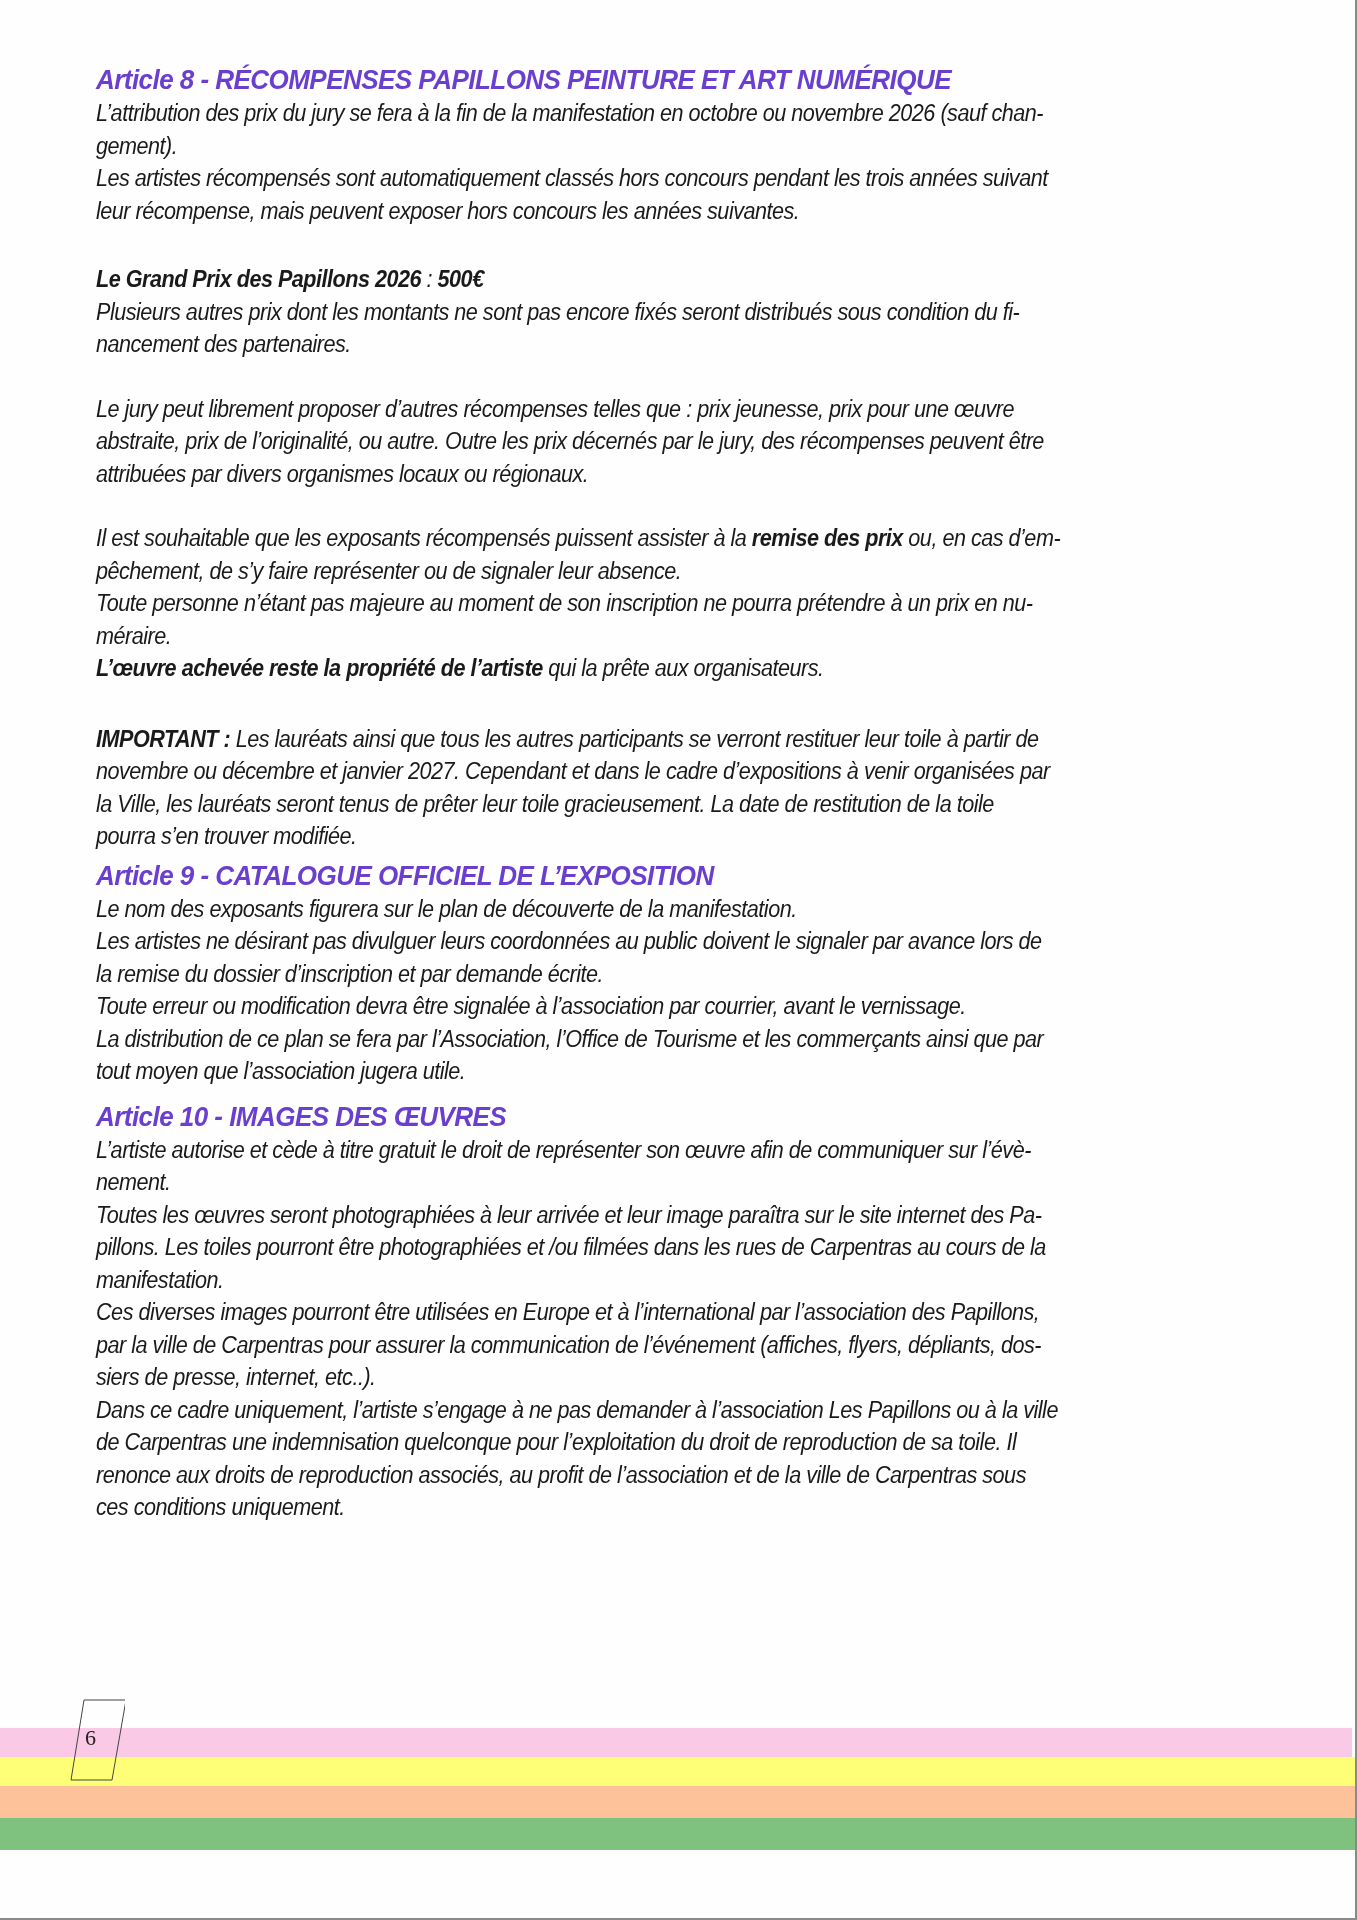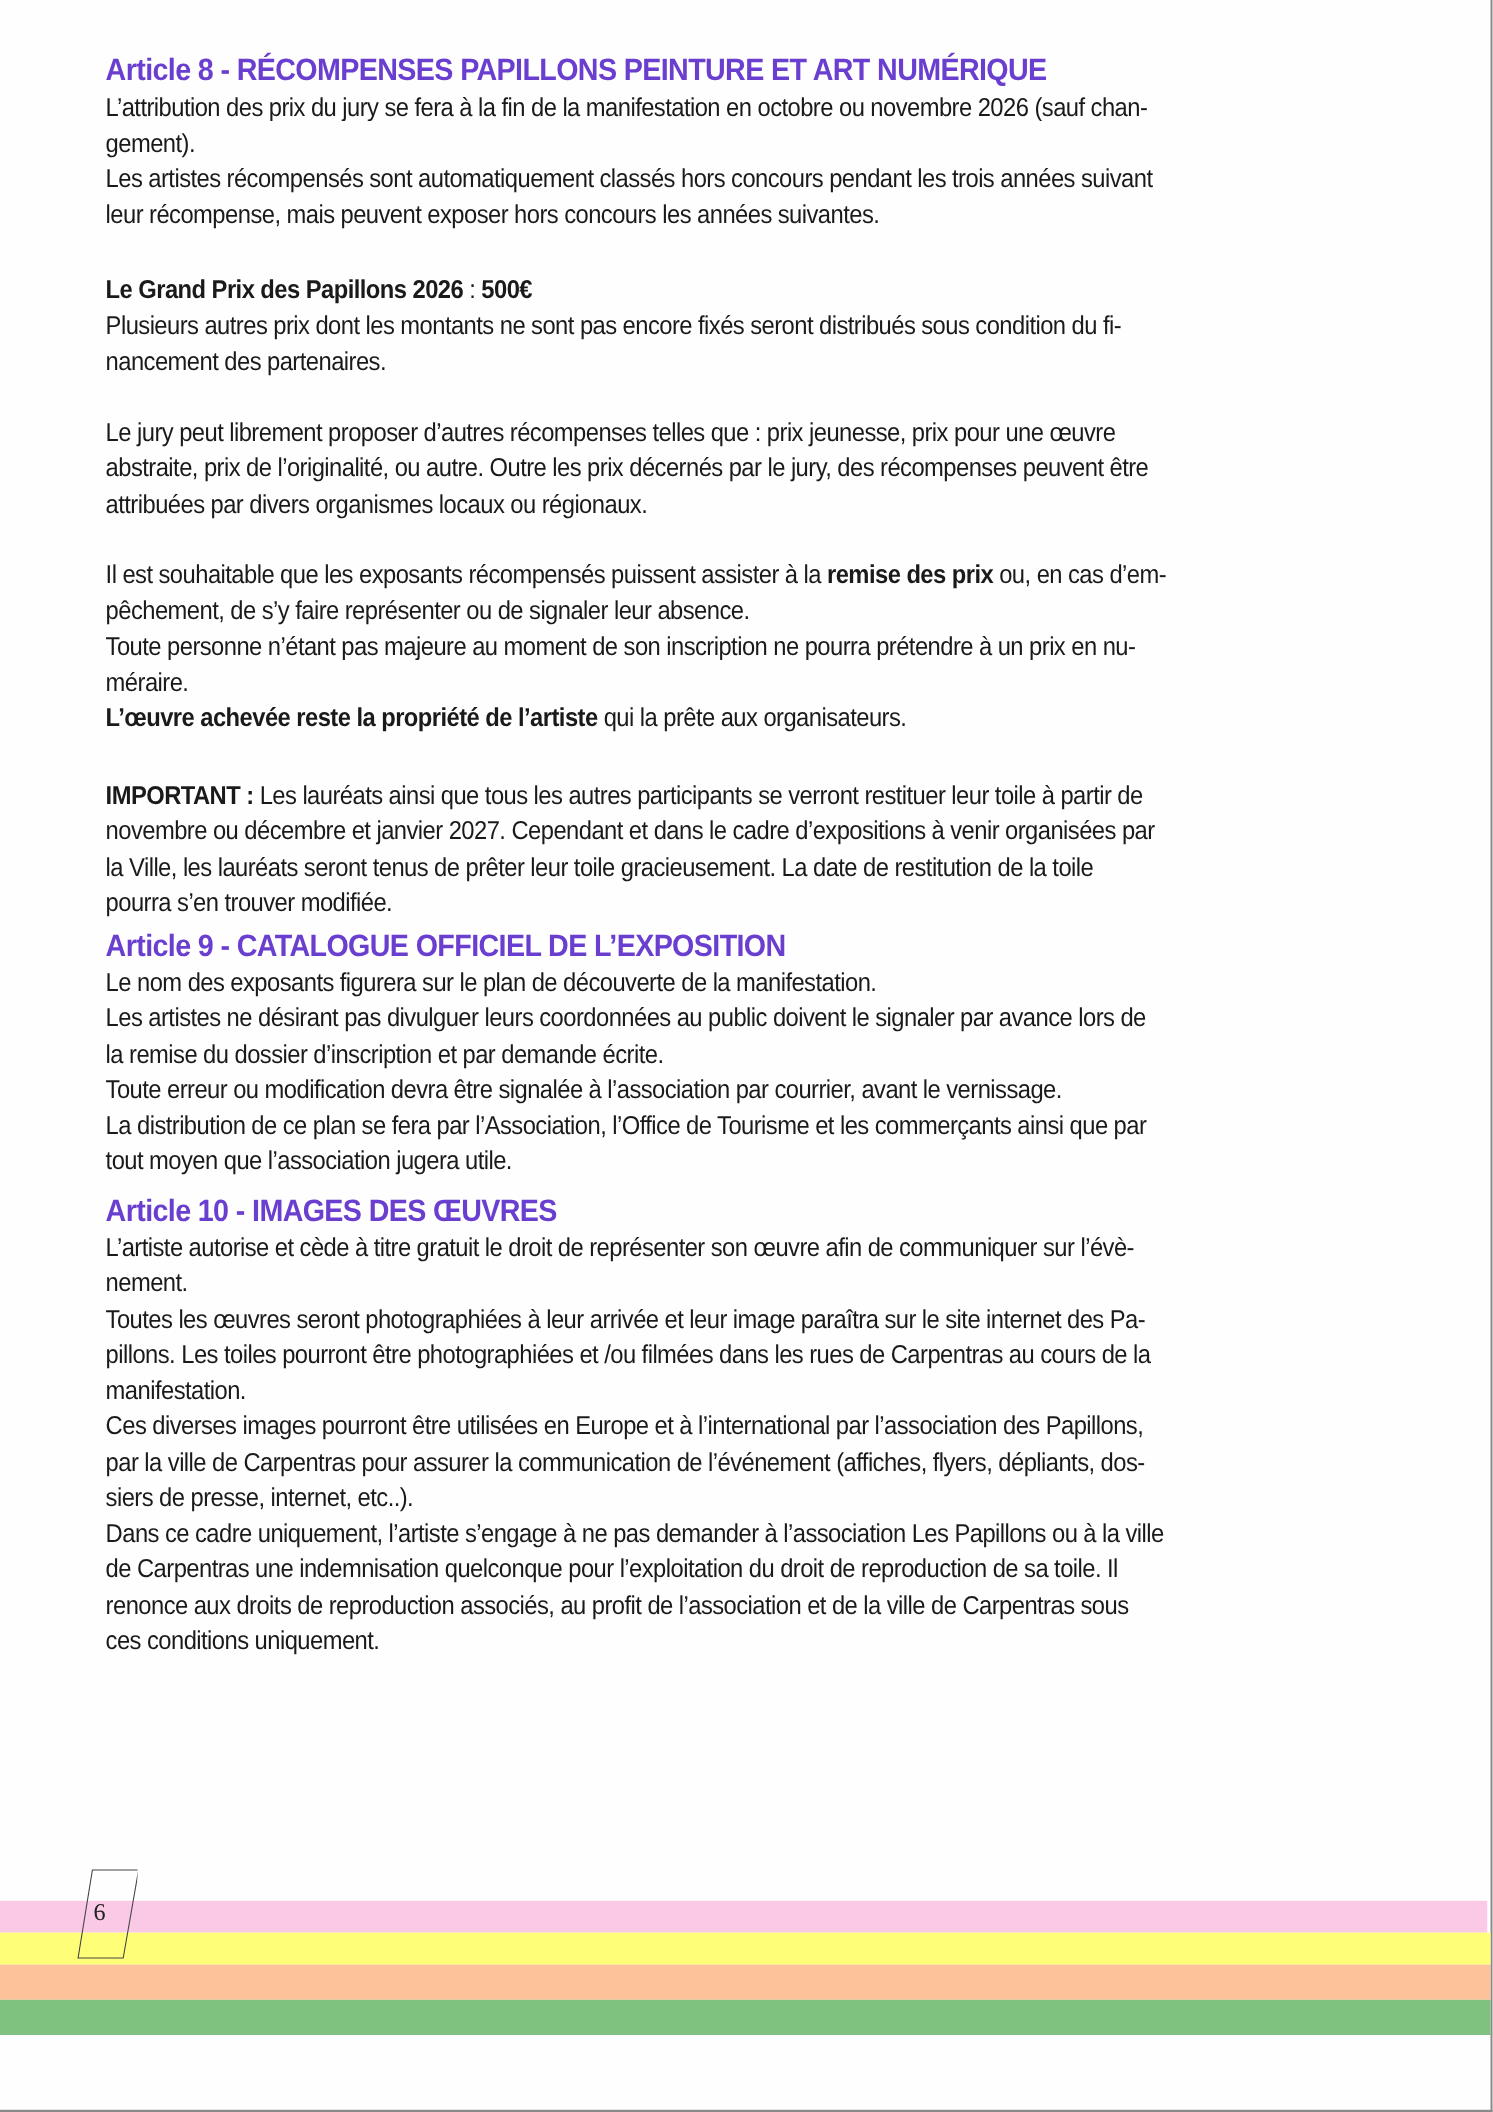--- a/index.html
+++ b/index.html
@@ -2,21 +2,21 @@
 <html><head>
 <meta charset="utf-8">
 <style>
   html, body { margin: 0; padding: 0; }
   body {
     width: 1357px; height: 1920px; background: #fefefe; position: relative; overflow: hidden;
     font-family: "Liberation Sans", sans-serif; color: #1a1a1a;
   }
   .right-edge { position: absolute; top: 0; right: 0; width: 2px; height: 1920px; background: #8a8a8a; }
   .bottom-edge { position: absolute; left: 0; bottom: 0; width: 1357px; height: 2px; background: #8a8a8a; }
-  .page { position: absolute; left: 96px; top: 47px; width: 1200px; }
+  .page { position: absolute; left: 96px; top: 63px; width: 1200px; font-style: italic; }
   h2 {
     margin: 0; font-size: 28px; line-height: 34px; font-weight: bold; color: #6a3fd0;
     letter-spacing: -0.6px; transform: scaleX(0.93); transform-origin: left;
     white-space: nowrap;
   }
   p {
     margin: 0; font-size: 23.5px; line-height: 32.5px; letter-spacing: -0.55px;
     transform: scaleX(0.92); transform-origin: left; white-space: nowrap;
   }
   .gap-l { height: 36px; }

